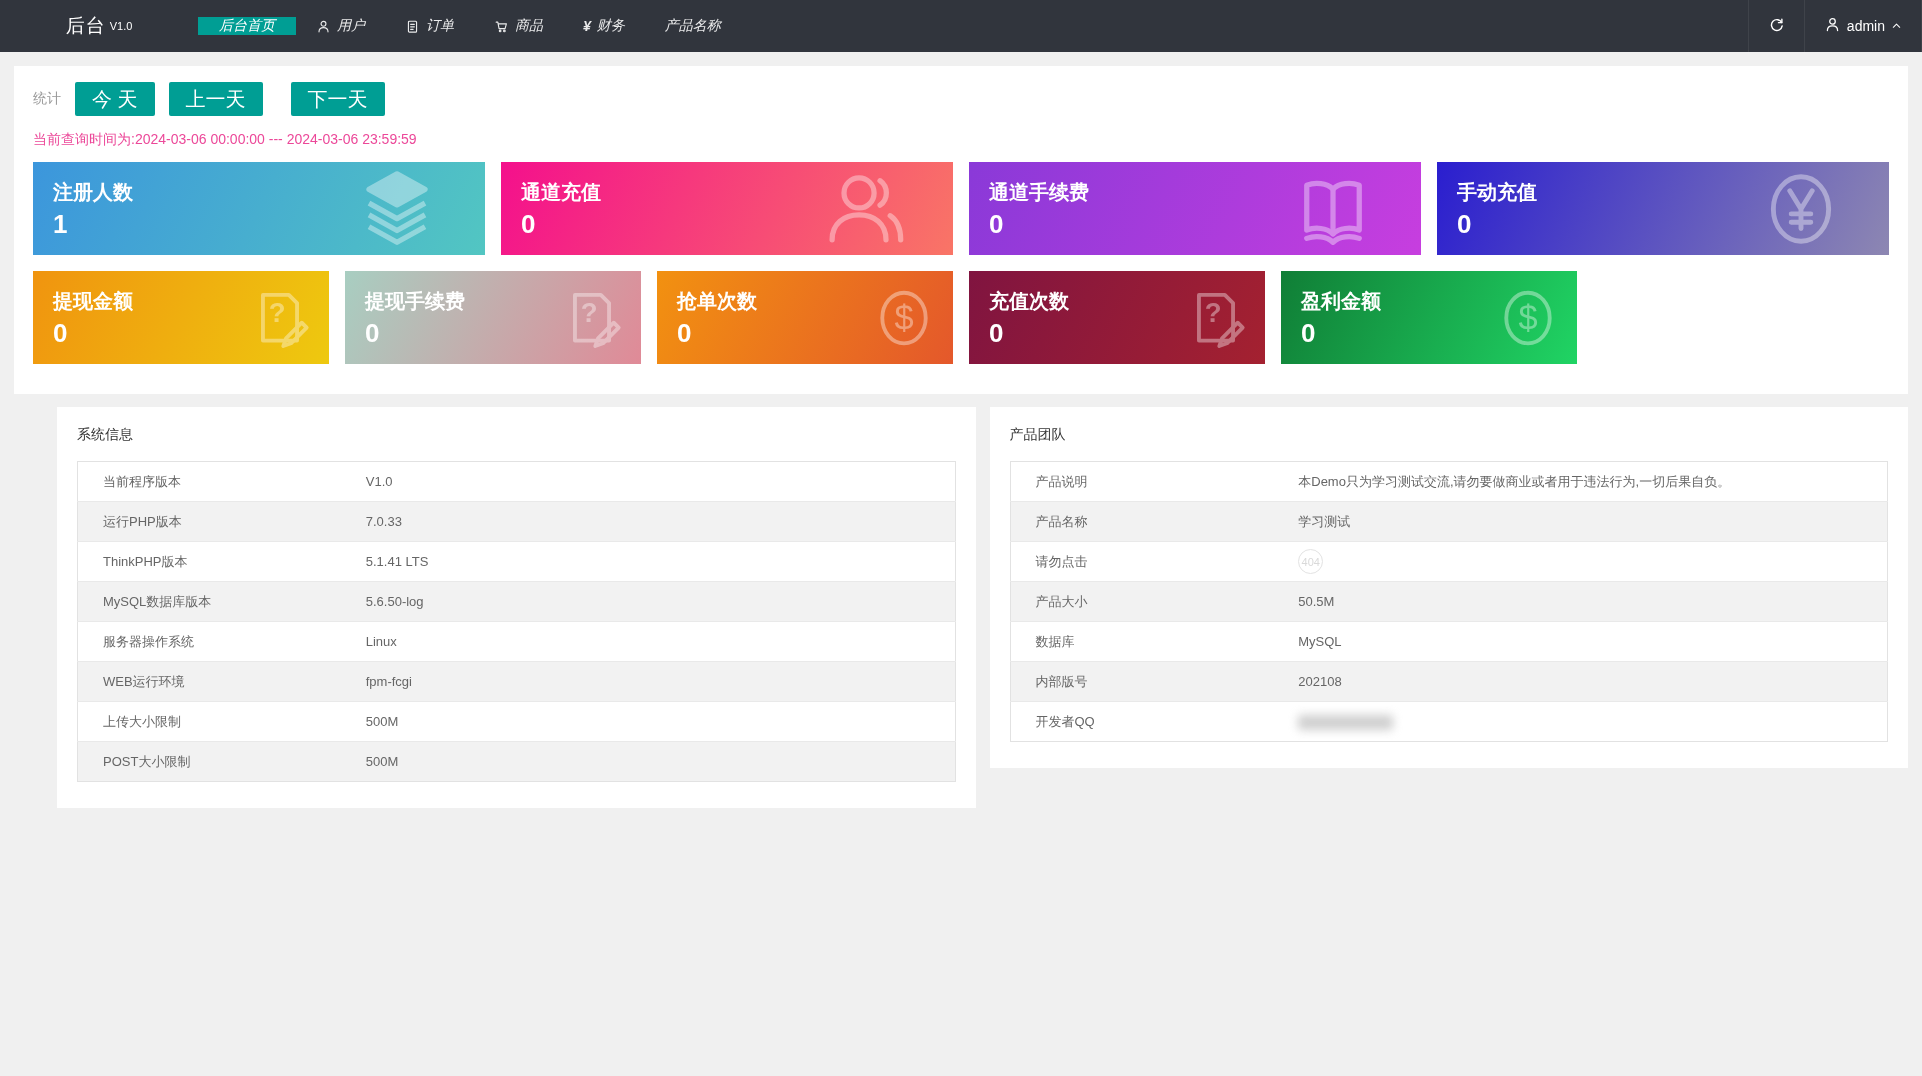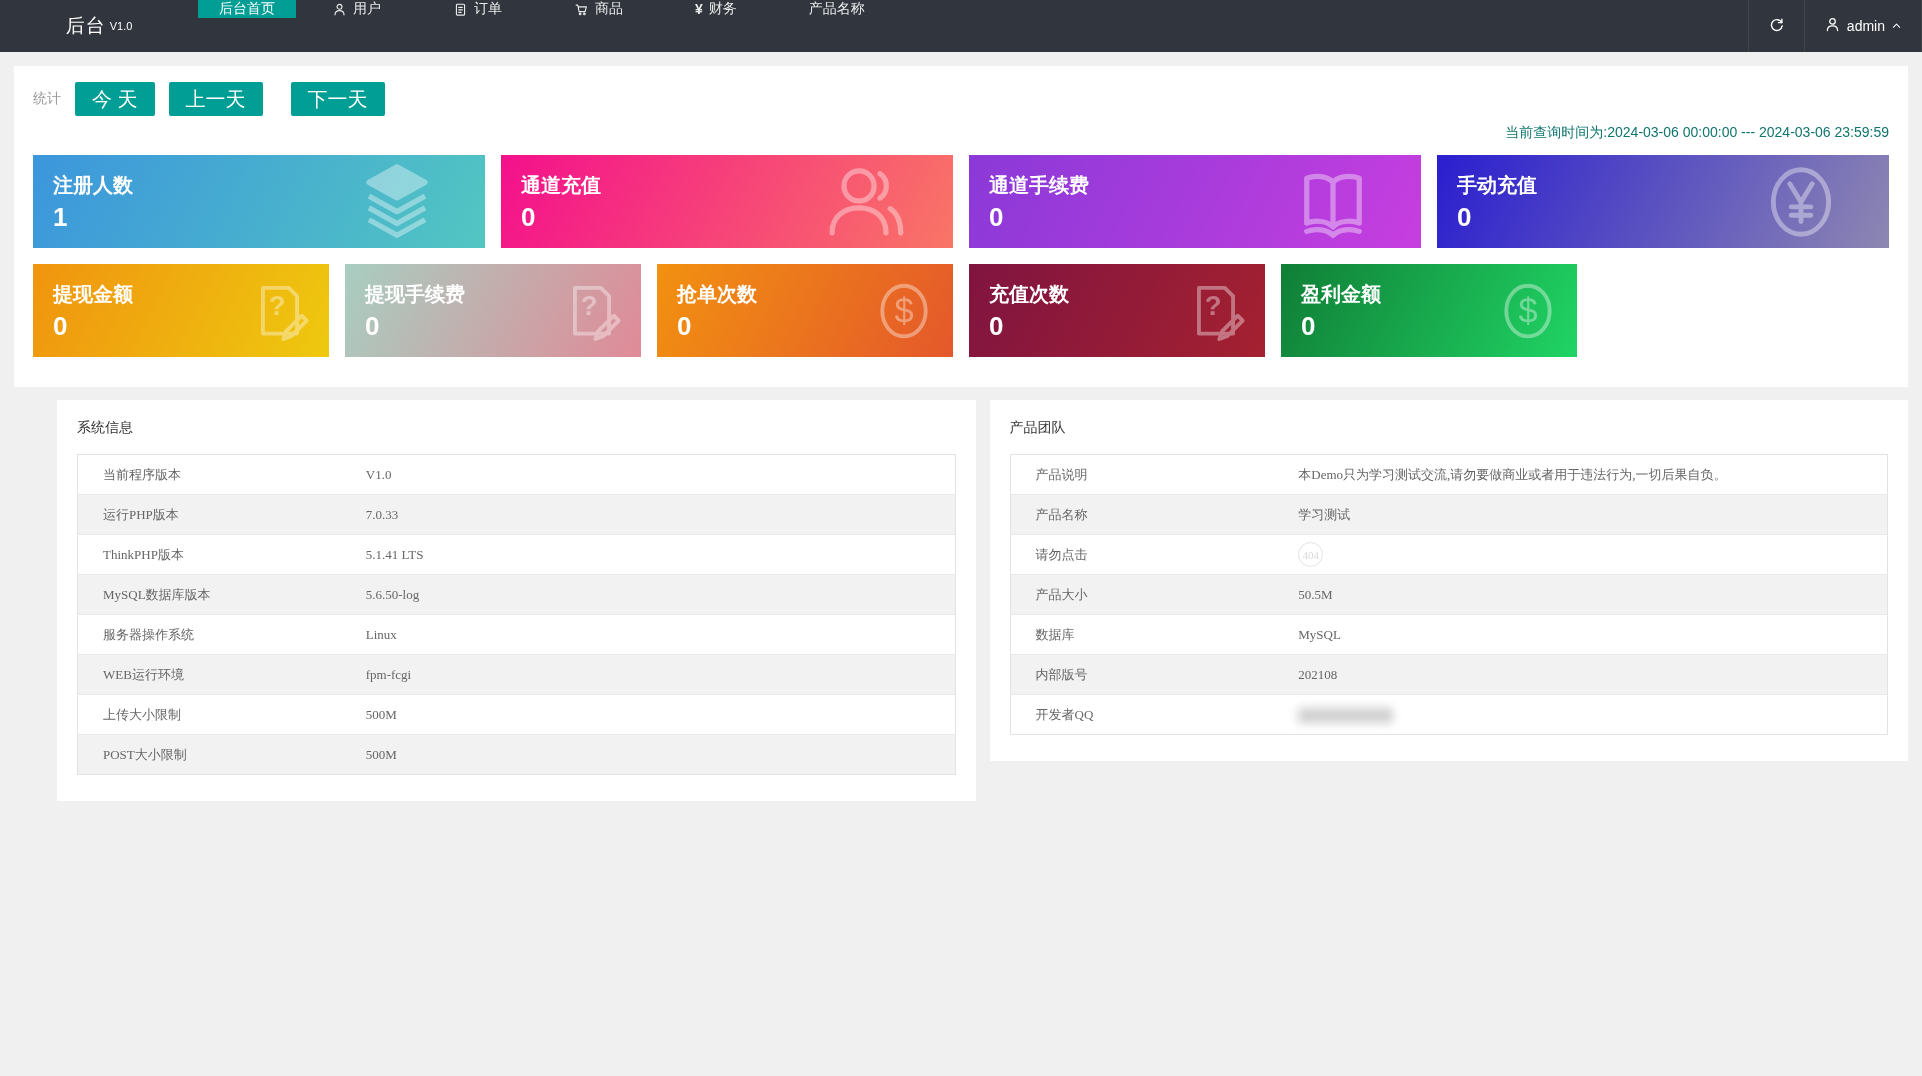--- a/index.html
+++ b/index.html
@@ -3,63 +3,63 @@
 <meta charset="utf-8">
 <style>
   * { box-sizing: border-box; margin: 0; padding: 0; }
   html,body { font-family: "Liberation Sans", "DejaVu Sans", sans-serif; }
   .page { width: 1922px; height: 1076px; background: #f0f0f0; overflow: hidden; }
 
   
   .navbar { height: 52px; background: #31353d; display: flex; align-items: stretch; color: #fff; }
   .logo { width: 198px; display: flex; align-items: center; justify-content: center; font-size: 19px; letter-spacing: 1px; }
   .logo sup { font-size: 11px; margin-left: 4px; letter-spacing: 0; }
-  .nav-items { display: flex; align-items: flex-start; }
-  .nav-item { display: flex; align-items: center; padding: 0 36px; font-size: 14px; color: rgba(255,255,255,.9); cursor: pointer; }
+  .nav-items { display: flex; align-items: center; font-style: italic; }
+  .nav-item { display: flex; align-items: center; padding: 0 20px; font-size: 14px; color: rgba(255,255,255,.9); cursor: pointer; }
   .nav-item.active { background: #009e94; color: #fff; padding: 0 21px; }
   .nav-icon { display: inline-flex; margin-right: 6px; }
   .nav-icon svg { width: 15px; height: 15px; }
   .yen-glyph { font-size: 14px; font-weight: bold; }
   .nav-right { margin-left: auto; display: flex; align-items: stretch; }
   .nav-btn { display: flex; align-items: center; padding: 0 19px; cursor: pointer;
              border-left: 1px solid rgba(255,255,255,.07); }
   .nav-btn svg { width: 17px; height: 17px; }
   .admin-btn { gap: 6px; font-size: 14px; border-right: 1px solid rgba(255,255,255,.07); }
   .admin-btn .chev svg { width: 11px; height: 11px; }
 
   
   .main { padding: 14px; }
   .panel { background: #fff; }
 
   .stats-panel { padding: 16px 19px 30px; }
   .stats-head { display: flex; align-items: center; gap: 14px; }
   .stats-title { font-size: 14px; color: #999; }
   .teal-btn { height: 34px; padding: 0 17px; background: #009e94; color: #fff; border: none;
               border-radius: 2px; font-size: 20px; cursor: pointer; font-family: inherit; }
-  .query-time { margin-top: 8px; font-size: 14px; color: #0f766e; text-align: right; }
+  .query-time { margin-top: 15px; font-size: 14px; color: #ec4899; }
 
   .cards-row1 { display: grid; grid-template-columns: repeat(4,1fr); gap: 16px; margin-top: 13px; }
   .cards-row2 { display: grid; grid-template-columns: repeat(6,1fr); gap: 16px; margin-top: 16px; }
   .stat-card { height: 93px; position: relative; color: #fff; padding: 17px 20px; overflow: hidden; }
   .stat-label { font-size: 20px; font-weight: bold; }
   .stat-value { font-size: 26px; font-weight: bold; margin-top: 5px; line-height: 1; }
   .stat-icon { position: absolute; top: 50%; transform: translateY(-50%); opacity: .38; color: #fff; display: flex; }
   .cards-row1 .stat-icon { right: 46px; }
   .cards-row1 .stat-icon svg { width: 84px; height: 84px; }
   .cards-row2 .stat-icon { right: 16px; }
   .cards-row2 .stat-icon svg { width: 66px; height: 66px; }
 
   .bottom { display: grid; grid-template-columns: 1fr 1fr; gap: 14px; margin-top: 13px; align-items: start; padding-left: 43px; }
   .info-panel { padding: 19px 20px 26px; }
   .info-title { font-size: 14px; color: #333; }
   .info-table { width: 100%; border-collapse: collapse; margin-top: 17px; border: 1px solid #e2e2e2;
                 font-size: 13px; color: #666; }
   .info-table tr:nth-child(even) { background: #f2f2f2; }
   .info-table tr + tr td { border-top: 1px solid #e9e9e9; }
-  .info-table td { height: 40px; padding: 0 10px 0 25px; font-family: Liberation Serif, serif; }
+  .info-table td { height: 40px; padding: 0 10px 0 25px; }
   .info-table td.lbl { width: 30%; }
   .badge-404 { display: inline-flex; width: 25px; height: 25px; border: 1px solid #e3e3e3; border-radius: 50%;
                color: #d9d9d9; font-size: 11px; align-items: center; justify-content: center; cursor: pointer; }
   .blur-bar { display: inline-block; width: 95px; height: 15px; background: #a9a9a9; opacity: .55;
               filter: blur(5px); border-radius: 2px; vertical-align: middle; }
 </style>
 </head>
 <body>
 
 <div class="page">

